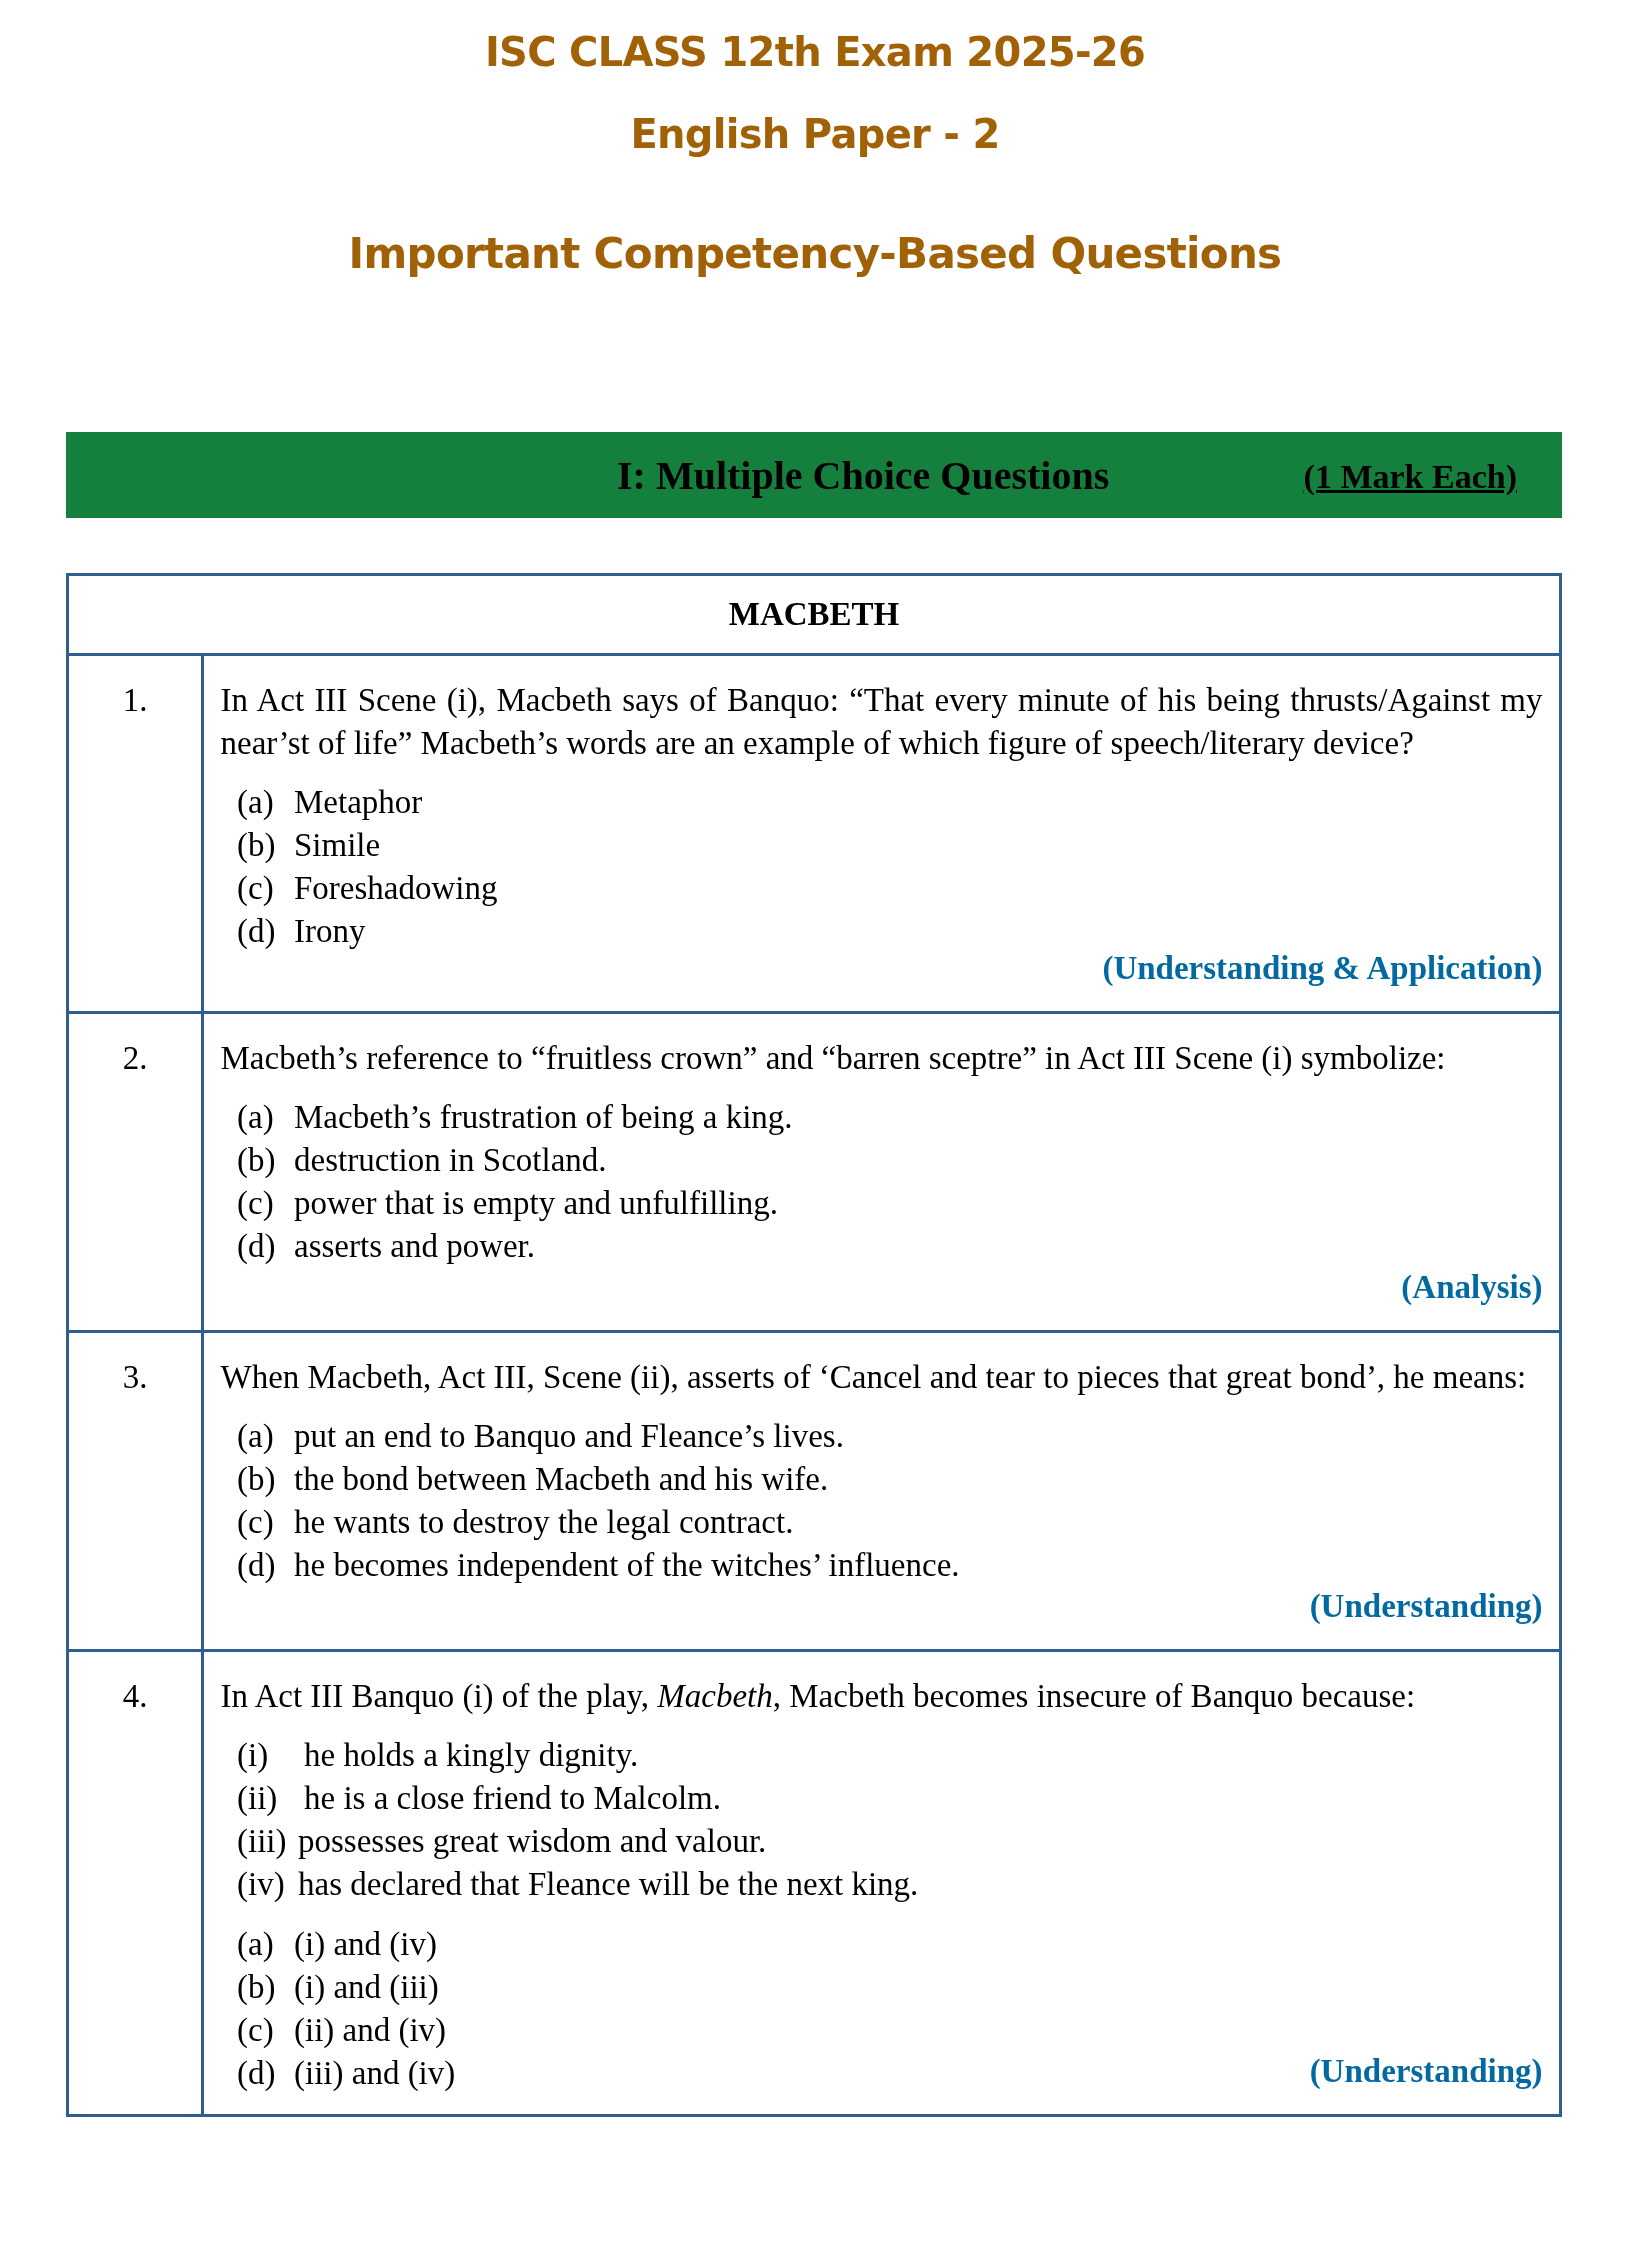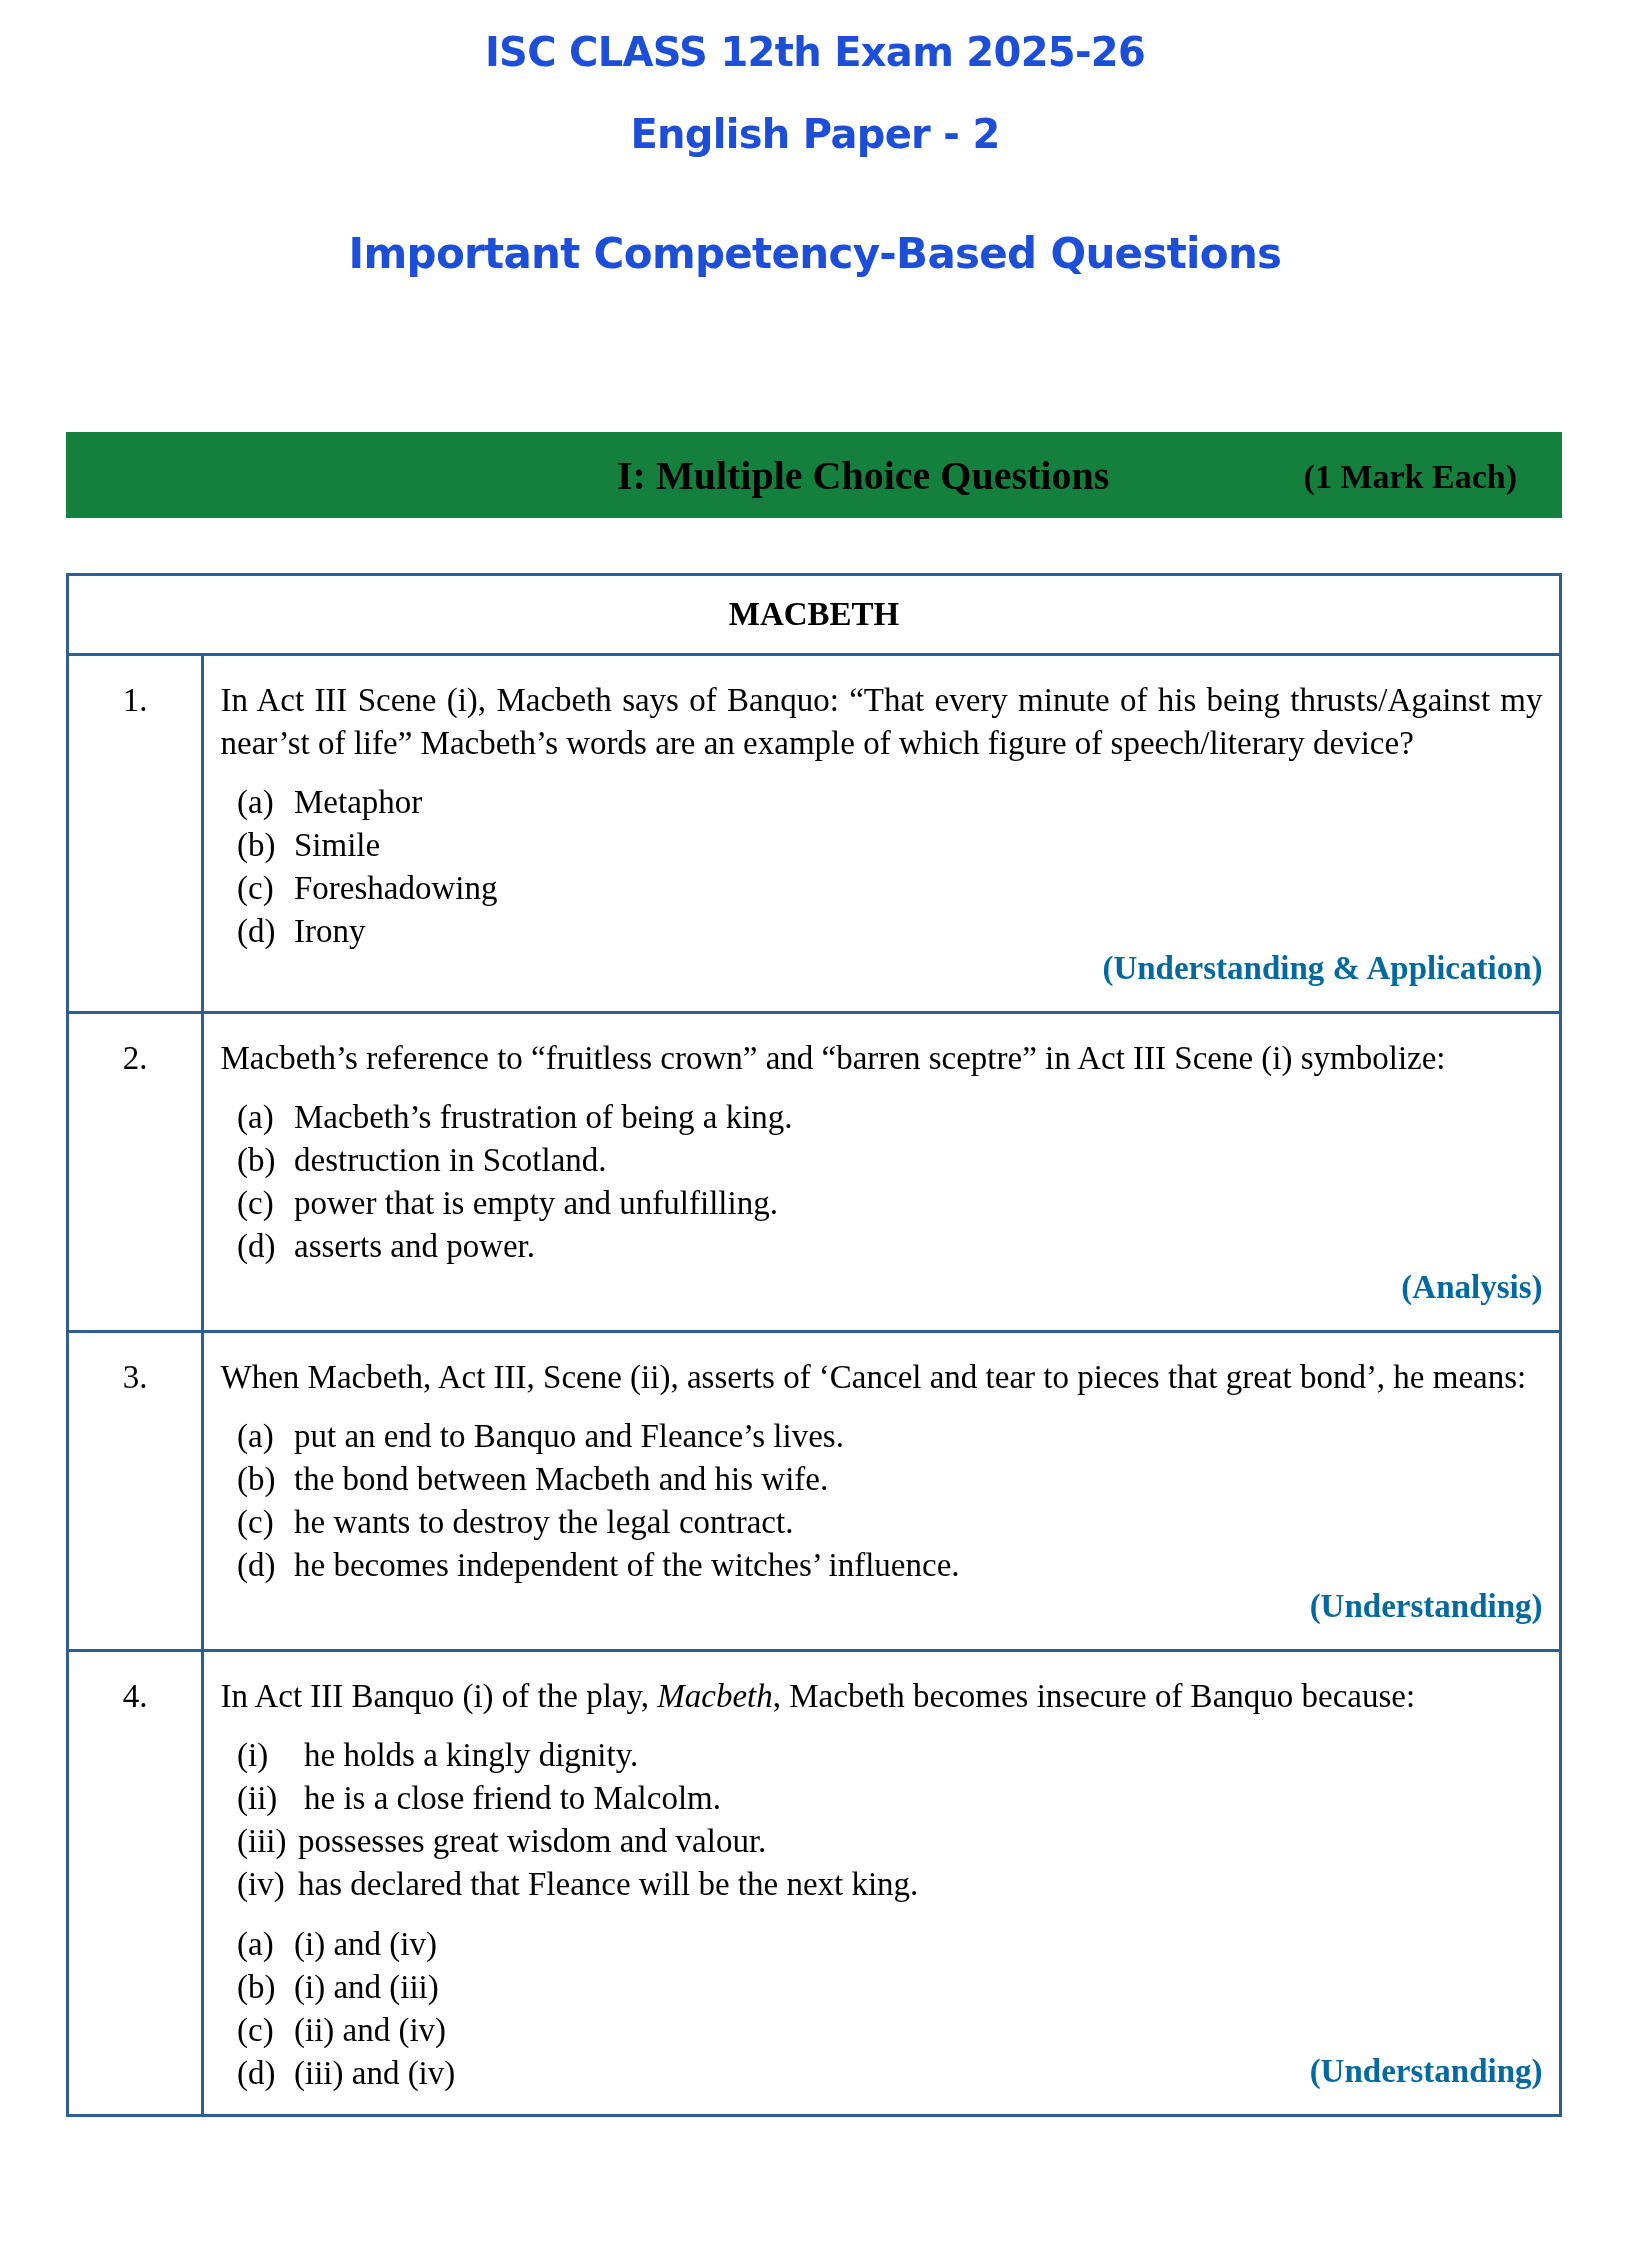--- a/index.html
+++ b/index.html
@@ -1,27 +1,27 @@
 <!DOCTYPE html>
 <html style="font-size:12px"><head>
 <meta charset="utf-8">
 <style>
   html, body { margin:0; padding:0; background:#ffffff; }
   body { width:1630px; height:2261px; position:relative; overflow:hidden;
          font-family:"Liberation Serif", serif; color:#000; }
   .header { position:absolute; left:0; width:1630px; text-align:center;
-            font-family:"DejaVu Sans", sans-serif; font-weight:bold; color:#1d4ed8; }
+            font-family:"DejaVu Sans", sans-serif; font-weight:bold; color:#a16207; }
   #h1 { top:28.5px;  font-size:40px; letter-spacing:-0.7px; }
   #h2 { top:111px; font-size:40px; letter-spacing:-0.7px; }
   #h3 { top:229px; font-size:42px; letter-spacing:-0.7px; }
 
   .banner { position:absolute; left:66px; top:432px; width:1496px; height:86px;
             background:#15803d; }
   .banner-title { position:absolute; left:551px; top:19.5px; font-size:40px; font-weight:bold; }
-  .banner-marks { position:absolute; right:45px; top:25.5px; font-size:34px; font-weight:bold; }
+  .banner-marks { position:absolute; right:45px; top:25.5px; font-size:34px; font-weight:bold;text-decoration:underline; }
 
   table.qtable { position:absolute; left:66px; top:573px; width:1496px;
                  border-collapse:collapse; table-layout:fixed; }
   table.qtable td, table.qtable th { border:3.7px solid #2F5F8F; vertical-align:top; padding:0; }
   col.c1 { width:135px; }
   th { font-size:40px; font-weight:bold; height:85px; vertical-align:middle !important; text-align:center; }
   .section-row td { height:77px; text-align:center; vertical-align:middle !important;
                     font-size:33px; font-weight:bold; }
   .sno { text-align:center; font-size:33px; padding-top:25.5px !important; }
   .qcell { padding:22.5px 16.5px 16.5px 16.5px !important; font-size:33px; line-height:43px; position:relative; }

